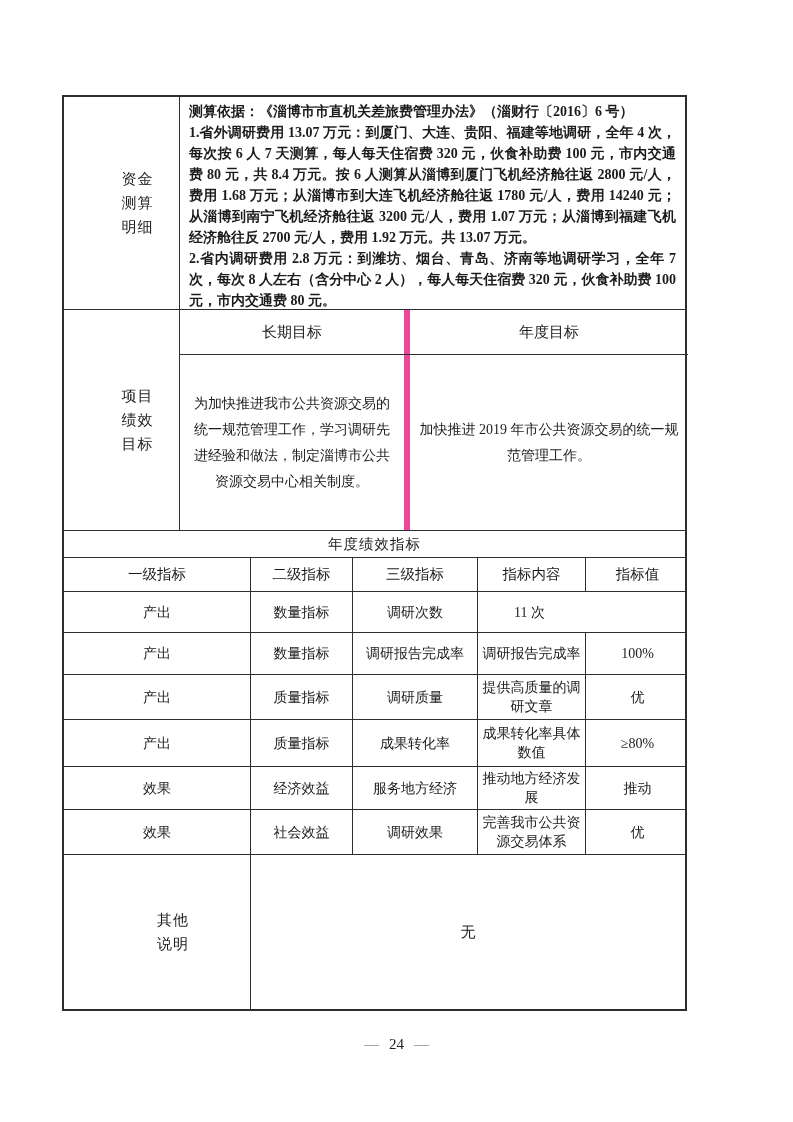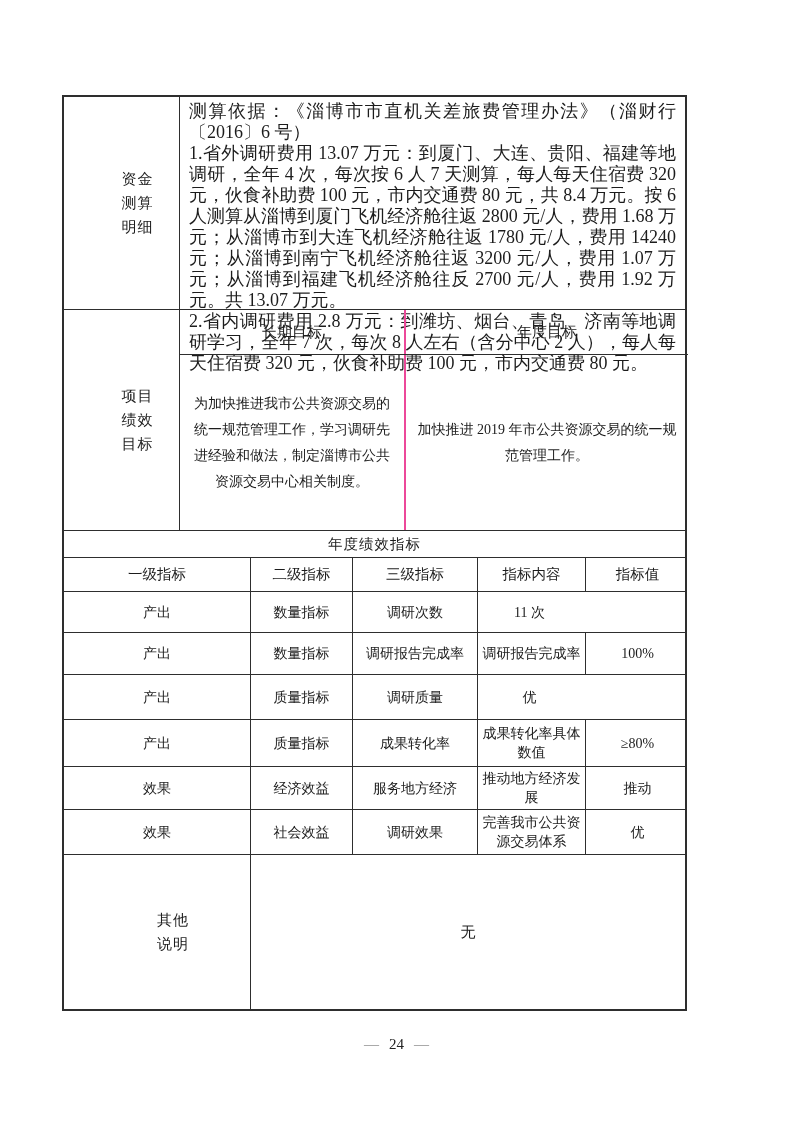--- a/index.html
+++ b/index.html
@@ -38,37 +38,38 @@
     line-height: 24px;
     letter-spacing: 1px;
     padding-left: 32px;
   }
 
   
   .funding-row { height: 212px; }
   .funding-content {
     display: block;
     text-align: justify;
-    font-size: 18px;
+    font-size: 14px;
     line-height: 21px;
     padding: 4px 9px 2px 9px;
+    font-weight: bold;
   }
   .funding-content p { margin: 0; }
 
   
   .goals-row { height: 221px; }
   .goals-wrap { flex: 1 1 auto; display: flex; flex-direction: column; box-sizing: border-box; border-left: 1px solid #2e2e2e; }
   .goals-header { display: flex; height: 44px; box-sizing: border-box; }
   .goals-body { display: flex; flex: 1 1 auto; border-top: 1px solid #2e2e2e; box-sizing: border-box; }
   .goal-h, .goal-c {
     box-sizing: border-box;
     display: flex; align-items: center; justify-content: center;
     text-align: center; font-size: 15px;
   }
-  .goal-h + .goal-h, .goal-c + .goal-c { border-left: 2px solid #ec4899; }
+  .goal-h + .goal-h, .goal-c + .goal-c { border-left: 6px solid #ec4899; }
   .goal-c { font-size: 14px; line-height: 26px; padding: 4px 8px; }
   .goal-c p { margin: 0; }
 
   
   .title-row { height: 27px; }
   .title-cell { width: 100%; font-size: 14.5px; letter-spacing: 1px; }
   .head-row { height: 34px; font-size: 14.5px; }
   .ind-row { font-size: 14px; line-height: 19px; }
   .ind-row .td { padding: 2px 4px; }
   .c1 { width: 186px; }
@@ -155,20 +156,21 @@
       <div class="td c1">产出</div>
       <div class="td c2">数量指标</div>
       <div class="td c3">调研报告完成率</div>
       <div class="td c4">调研报告完成率</div>
       <div class="td c5">100%</div>
     </div>
     <div class="tr ind-row" style="height:45px">
       <div class="td c1">产出</div>
       <div class="td c2">质量指标</div>
       <div class="td c3">调研质量</div>
+      <div class="td c4">提供高质量的调研文章</div>
       <div class="td c5">优</div>
     </div>
     <div class="tr ind-row" style="height:47px">
       <div class="td c1">产出</div>
       <div class="td c2">质量指标</div>
       <div class="td c3">成果转化率</div>
       <div class="td c4">成果转化率具体数值</div>
       <div class="td c5">≥80%</div>
     </div>
     <div class="tr ind-row" style="height:43px">

